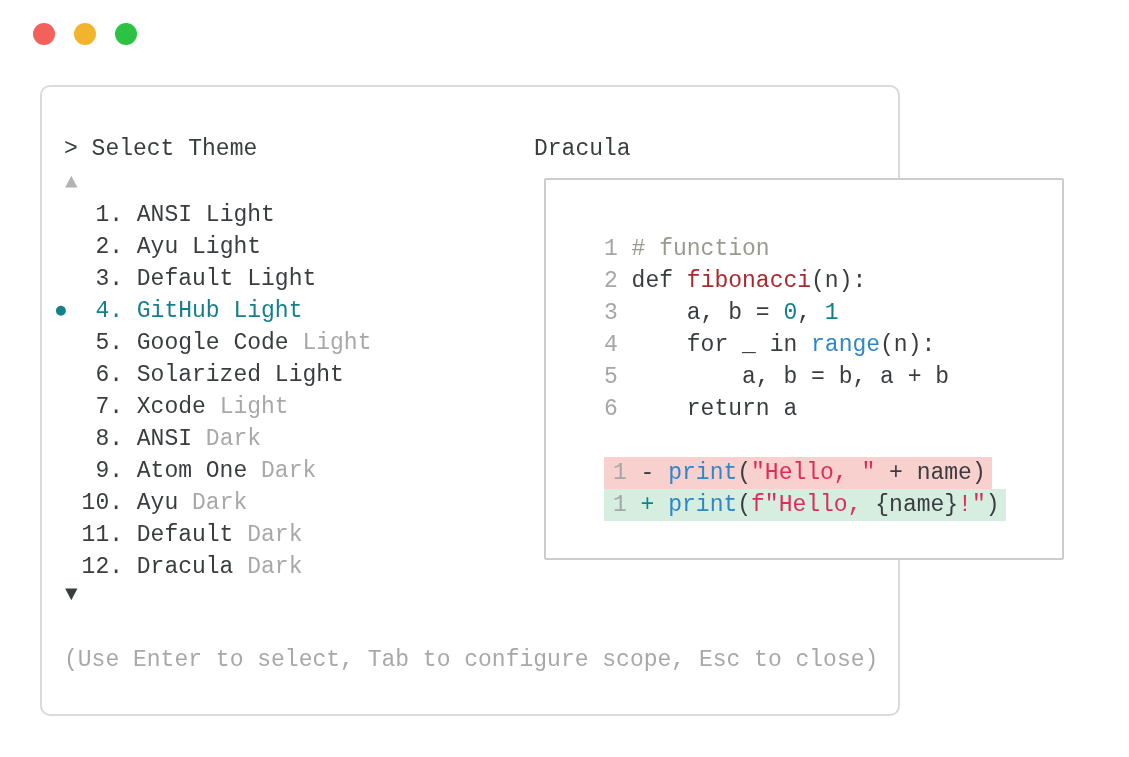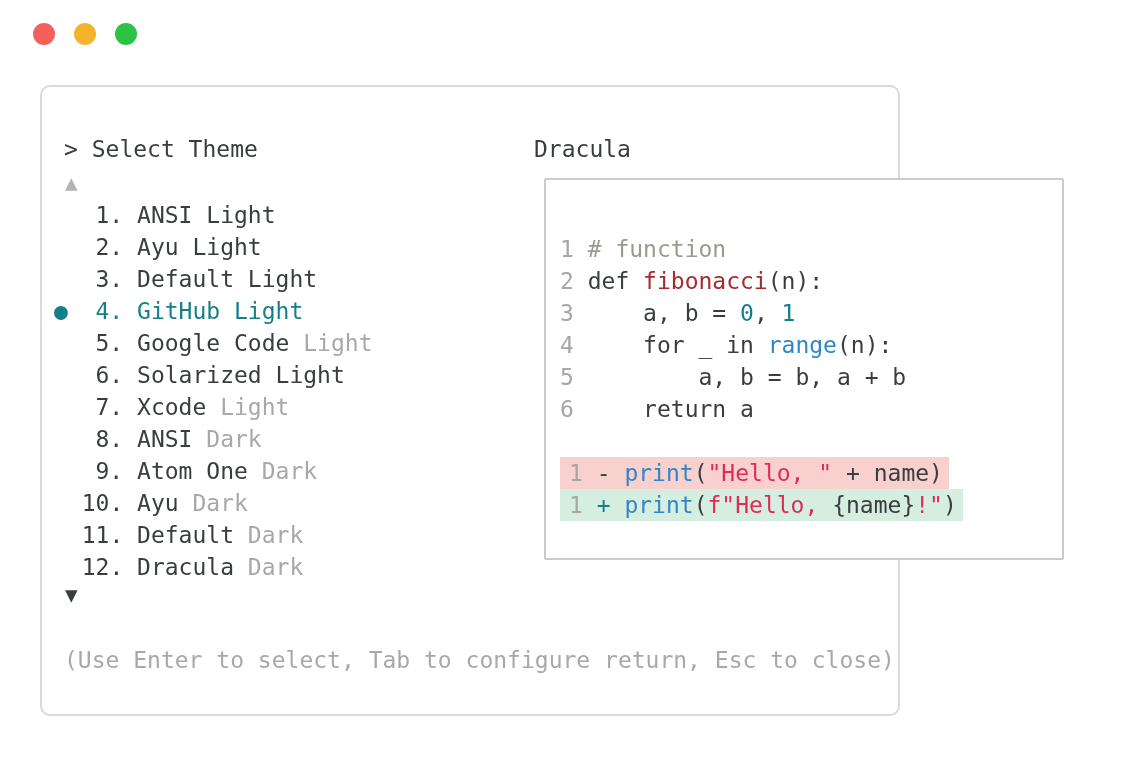--- a/index.html
+++ b/index.html
@@ -16,20 +16,21 @@
     display: flex; gap: 19px;
   }
   .traffic-light { width: 22px; height: 22px; border-radius: 50%; }
 
   .panel {
     position: absolute; left: 40px; top: 85px;
     width: 860px; height: 631px;
     border: 2px solid var(--panel-border);
     border-radius: 10px;
     background: #ffffff;
+    font-family: Liberation Mono, monospace;
   }
 
   .palette-title {
     position: absolute; left: 22px; top: 46px;
     line-height: 32px; color: var(--text-dark);
     white-space: pre;
   }
   .scroll-arrow {
     position: absolute; left: 23px;
     line-height: 32px; font-size: 21px;
@@ -57,20 +58,21 @@
     width: 520px; height: 382px;
     border: 2px solid var(--box-border);
     border-radius: 2px;
     background: #ffffff;
     overflow: hidden;
   }
   .code {
     padding: 53px 8px 0 14px;
     white-space: pre;
     color: var(--text-dark);
+    margin-left: 44px;
   }
   .code-line { height: 32px; line-height: 32px; }
   .band { display: inline-block; padding: 0 6px 0 9px; }
   .band.removed { background: var(--diff-removed-bg); }
   .band.added   { background: var(--diff-added-bg); }
 
   .tok-ln      { color: var(--line-number); }
   .tok-plain   { color: var(--text-dark); }
   .tok-comment { color: var(--code-comment); }
   .tok-defname { color: var(--code-defname); }
@@ -97,14 +99,14 @@
   <div class="palette-title">&gt; Select Theme</div>
   <div class="scroll-arrow scroll-up">▲</div>
   <div class="theme-list"><div class="list-row"><span class="marker"></span><span class="num">1.</span><span class="name">ANSI</span> <span class="variant">Light</span></div><div class="list-row"><span class="marker"></span><span class="num">2.</span><span class="name">Ayu</span> <span class="variant">Light</span></div><div class="list-row"><span class="marker"></span><span class="num">3.</span><span class="name">Default</span> <span class="variant">Light</span></div><div class="list-row selected"><span class="marker">●</span><span class="num">4.</span><span class="name">GitHub</span> <span class="variant">Light</span></div><div class="list-row"><span class="marker"></span><span class="num">5.</span><span class="name">Google Code</span> <span class="variant muted">Light</span></div><div class="list-row"><span class="marker"></span><span class="num">6.</span><span class="name">Solarized</span> <span class="variant">Light</span></div><div class="list-row"><span class="marker"></span><span class="num">7.</span><span class="name">Xcode</span> <span class="variant muted">Light</span></div><div class="list-row"><span class="marker"></span><span class="num">8.</span><span class="name">ANSI</span> <span class="variant muted">Dark</span></div><div class="list-row"><span class="marker"></span><span class="num">9.</span><span class="name">Atom One</span> <span class="variant muted">Dark</span></div><div class="list-row"><span class="marker"></span><span class="num">10.</span><span class="name">Ayu</span> <span class="variant muted">Dark</span></div><div class="list-row"><span class="marker"></span><span class="num">11.</span><span class="name">Default</span> <span class="variant muted">Dark</span></div><div class="list-row"><span class="marker"></span><span class="num">12.</span><span class="name">Dracula</span> <span class="variant muted">Dark</span></div></div>
   <div class="scroll-arrow scroll-down">▼</div>
 
   <div class="preview-label">Dracula</div>
   <div class="preview-box">
     <div class="code"><div class="code-line"><span class="tok-ln">1 </span><span class="tok-comment"># function</span></div><div class="code-line"><span class="tok-ln">2 </span><span class="tok-plain">def </span><span class="tok-defname">fibonacci</span><span class="tok-plain">(n):</span></div><div class="code-line"><span class="tok-ln">3 </span><span class="tok-plain">    a, b = </span><span class="tok-num">0</span><span class="tok-plain">, </span><span class="tok-num">1</span></div><div class="code-line"><span class="tok-ln">4 </span><span class="tok-plain">    for _ in </span><span class="tok-call">range</span><span class="tok-plain">(n):</span></div><div class="code-line"><span class="tok-ln">5 </span><span class="tok-plain">        a, b = b, a + b</span></div><div class="code-line"><span class="tok-ln">6 </span><span class="tok-plain">    return a</span></div><div class="code-line">&nbsp;</div><div class="code-line"><span class="band removed"><span class="tok-ln">1 </span><span class="tok-plain">- </span><span class="tok-call">print</span><span class="tok-plain">(</span><span class="tok-str">"Hello, "</span><span class="tok-plain"> + name)</span></span></div><div class="code-line"><span class="band added"><span class="tok-ln">1 </span><span class="tok-plus">+ </span><span class="tok-call">print</span><span class="tok-plain">(</span><span class="tok-str">f"Hello, </span><span class="tok-plain">{name}</span><span class="tok-str">!"</span><span class="tok-plain">)</span></span></div></div>
   </div>
 
-  <div class="footer-hint">(Use Enter to select, Tab to configure return, Esc to close)</div>
+  <div class="footer-hint">(Use Enter to select, Tab to configure scope, Esc to close)</div>
 </div>
 
 </body></html>

